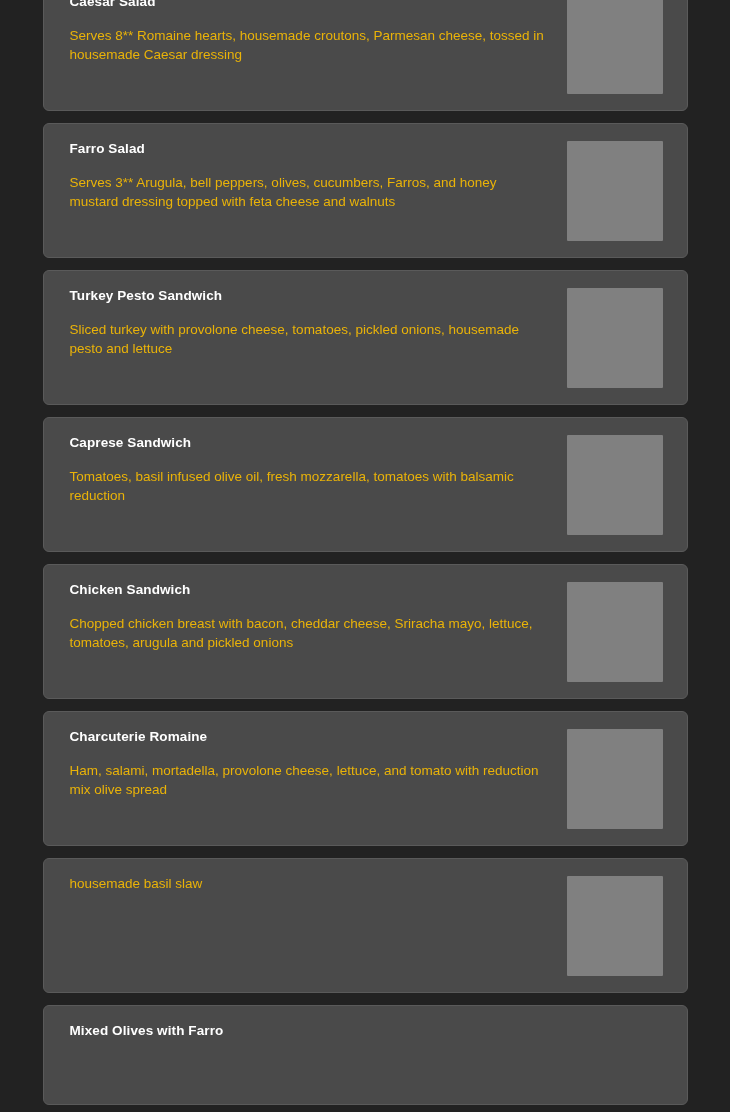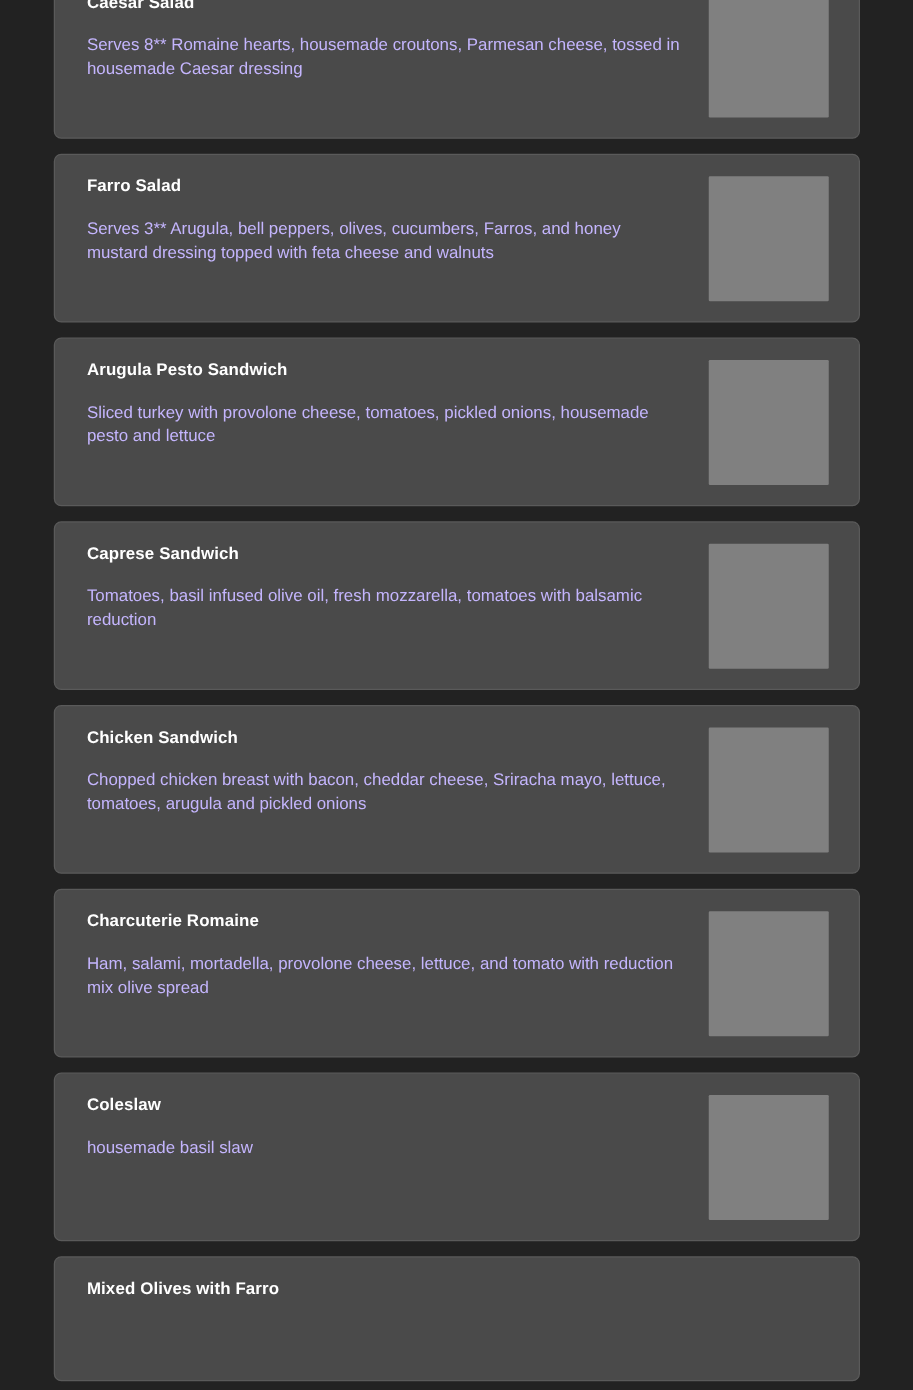--- a/index.html
+++ b/index.html
@@ -58,21 +58,21 @@
     font-weight: bold;
     color: #ffffff;
     line-height: 1.35;
     letter-spacing: 0.1px;
     margin: 0 0 16px 0;
   }
 
   .card-desc {
     font-size: 13.5px;
     font-weight: normal;
-    color: #c4b5fd;
+    color: #eab308;
     line-height: 1.38;
     margin: 0;
     max-width: 480px;
   }
 
   .card-desc:empty { display: none; }
 
   .card-thumb {
     flex: 0 0 auto;
     width: 96px;
@@ -96,21 +96,21 @@
     </div>
     <div class="menu-card">
       <div class="card-text">
         <div class="card-title">Farro Salad</div>
         <div class="card-desc">Serves 3** Arugula, bell peppers, olives, cucumbers, Farros, and honey mustard dressing topped with feta cheese and walnuts</div>
       </div>
       <div class="card-thumb"></div>
     </div>
     <div class="menu-card">
       <div class="card-text">
-        <div class="card-title">Arugula Pesto Sandwich</div>
+        <div class="card-title">Turkey Pesto Sandwich</div>
         <div class="card-desc">Sliced turkey with provolone cheese, tomatoes, pickled onions, housemade pesto and lettuce</div>
       </div>
       <div class="card-thumb"></div>
     </div>
     <div class="menu-card">
       <div class="card-text">
         <div class="card-title">Caprese Sandwich</div>
         <div class="card-desc">Tomatoes, basil infused olive oil, fresh mozzarella, tomatoes with balsamic reduction</div>
       </div>
       <div class="card-thumb"></div>
@@ -124,21 +124,20 @@
     </div>
     <div class="menu-card">
       <div class="card-text">
         <div class="card-title">Charcuterie Romaine</div>
         <div class="card-desc">Ham, salami, mortadella, provolone cheese, lettuce, and tomato with reduction mix olive spread</div>
       </div>
       <div class="card-thumb"></div>
     </div>
     <div class="menu-card">
       <div class="card-text">
-        <div class="card-title">Coleslaw</div>
         <div class="card-desc">housemade basil slaw</div>
       </div>
       <div class="card-thumb"></div>
     </div>
     <div class="menu-card">
       <div class="card-text">
         <div class="card-title">Mixed Olives with Farro</div>
       </div>
     </div>
   </div>

